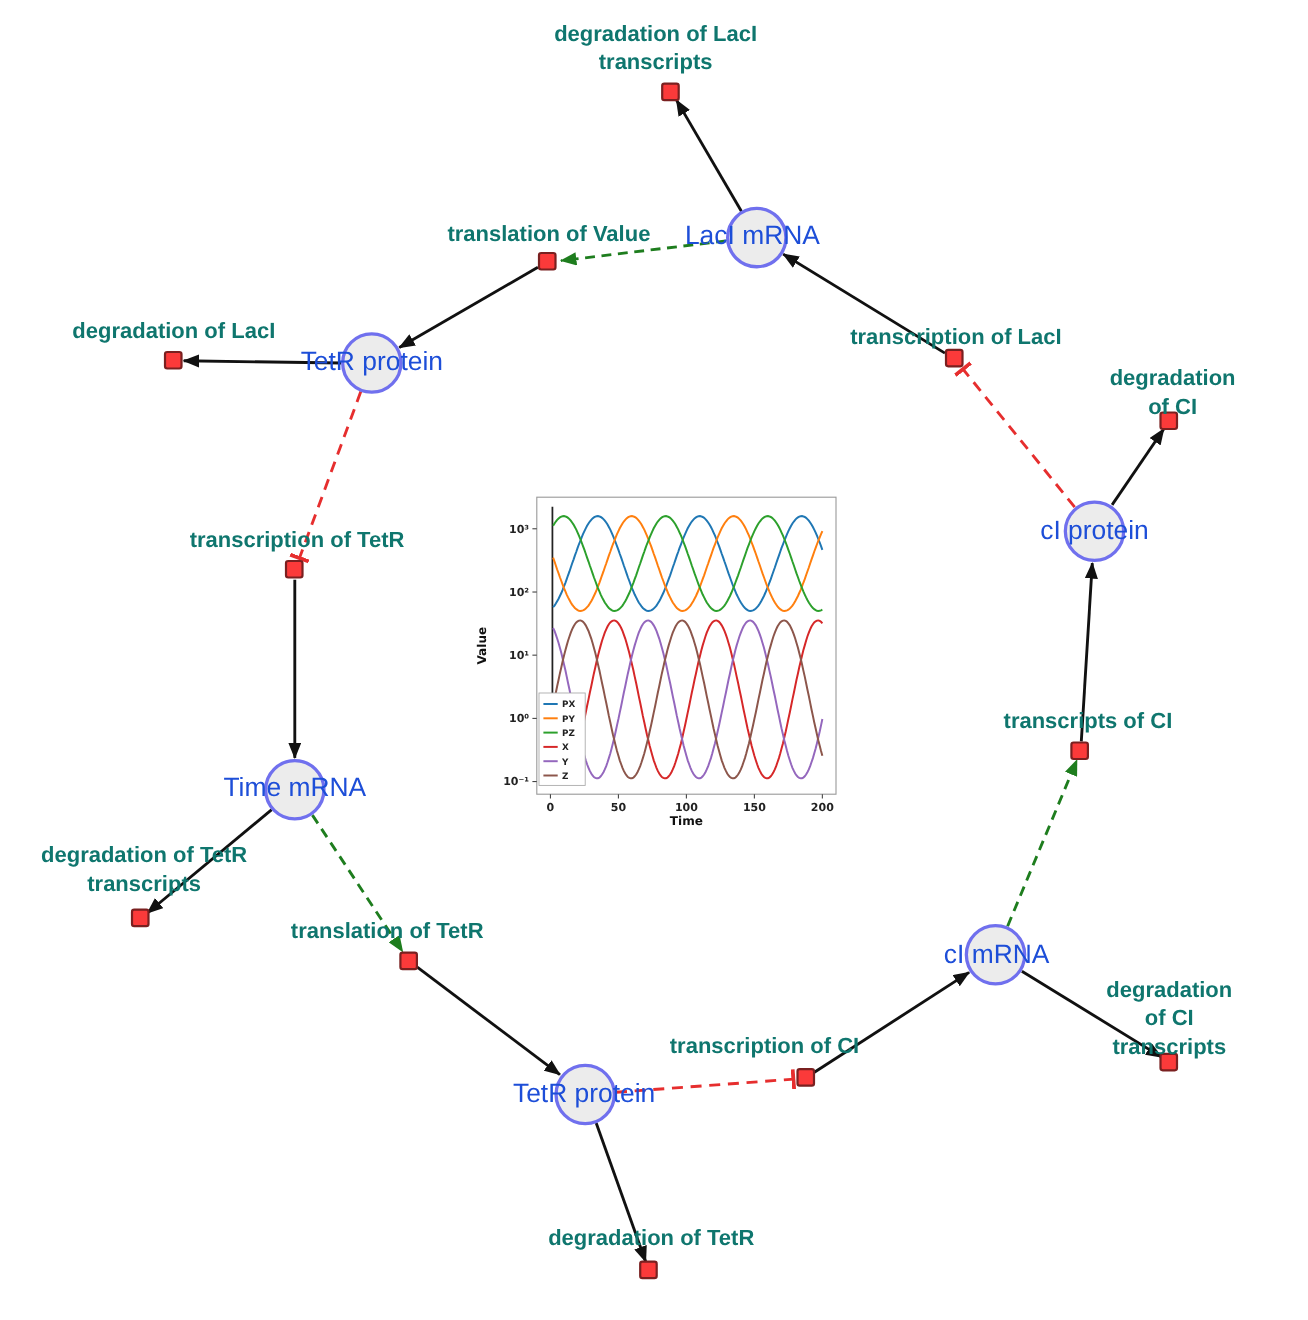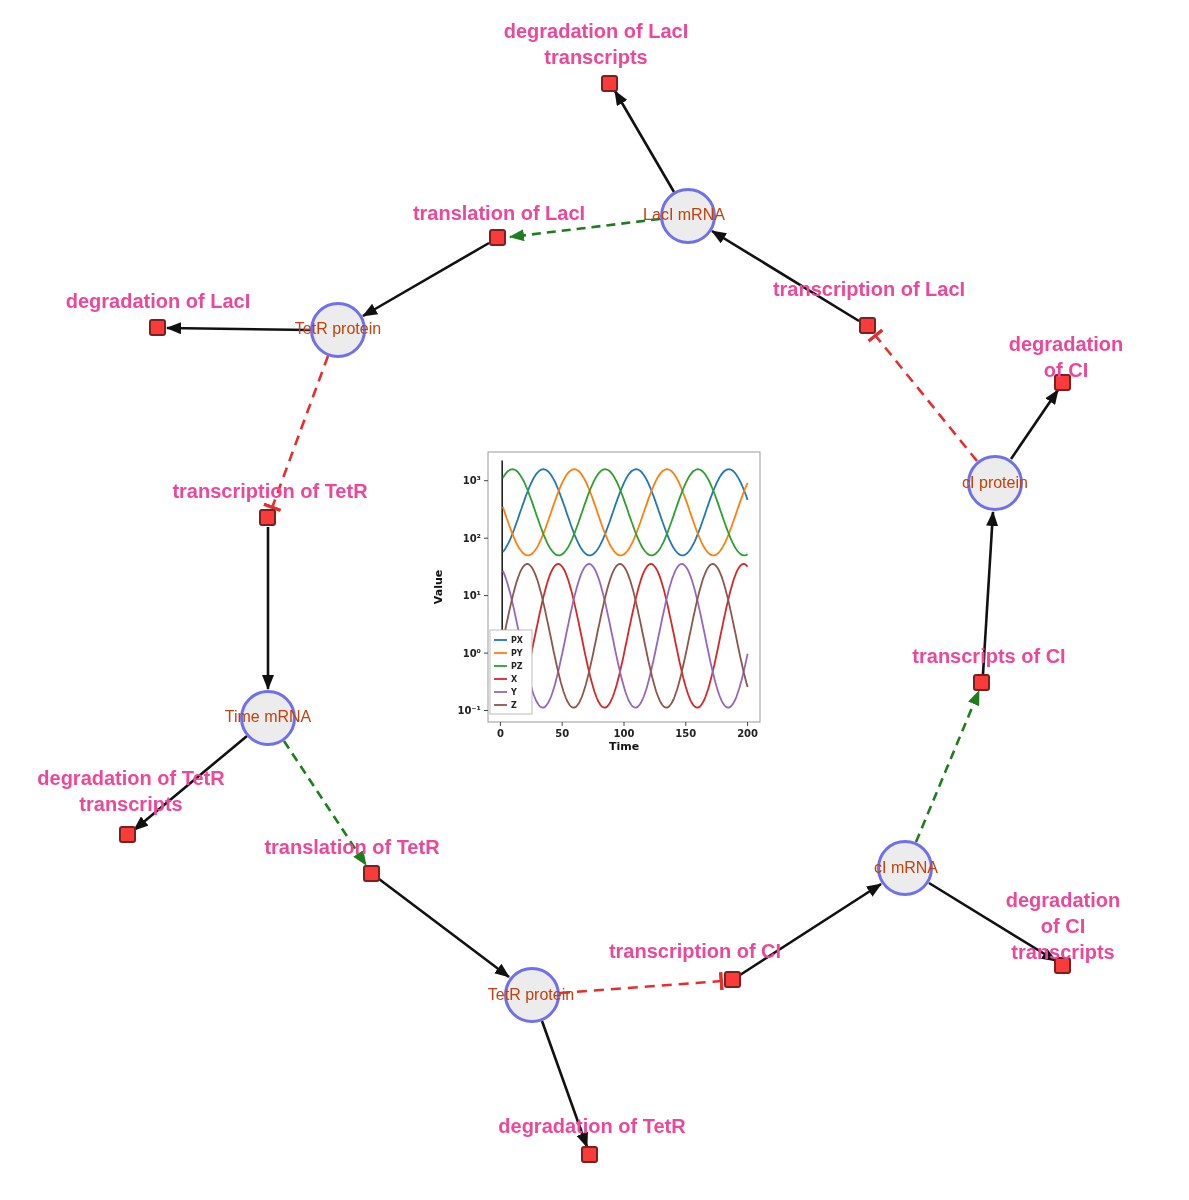--- a/index.html
+++ b/index.html
@@ -9,24 +9,24 @@
   .edge-black{stroke:var(--edge-black,#111111);stroke-width:2.6;}
   .edge-green{stroke:var(--edge-activation,#1e7d1e);stroke-width:2.6;stroke-dasharray:9 6;}
   .edge-red{stroke:var(--edge-inhibition,#e62e2e);stroke-width:2.6;stroke-dasharray:10 7;}
   .species{position:absolute;width:56px;height:56px;border-radius:50%;box-sizing:border-box;
            background:var(--species-fill,#ececec);border:3px solid var(--species-border,#7070ee);
            z-index:2;cursor:pointer;}
   .reaction{position:absolute;width:17px;height:17px;box-sizing:border-box;border-radius:3px;
             background:var(--reaction-fill,#fb3a3a);border:2px solid var(--reaction-border,#7a2020);
             z-index:3;cursor:pointer;}
   .node-label{position:absolute;transform:translate(-50%,-50%);z-index:4;
-              font-size:16px;font-weight:400;color:#c2410c;white-space:pre-line;text-align:center;
+              font-size:24px;font-weight:400;color:#1d4ed8;white-space:pre-line;text-align:center;
               line-height:1.25;pointer-events:none;}
   .rxn-label{position:absolute;transform:translate(-50%,-50%);z-index:4;
-             font-size:20px;font-weight:700;color:#ec4899;white-space:pre-line;text-align:center;
+             font-size:20px;font-weight:700;color:#0f766e;white-space:pre-line;text-align:center;
              line-height:1.3;pointer-events:none;}
   #inset-plot{position:absolute;left:428px;top:438px;z-index:5;background:#ffffff;}
   #inset-plot .tick{font:600 10px "DejaVu Sans",sans-serif;fill:#222;}
   #inset-plot .legend-t{font:600 8px "DejaVu Sans",sans-serif;fill:#222;}
   #inset-plot .axis-label{font:700 11px "DejaVu Sans",sans-serif;fill:#111;}
 </style>
 </head>
 <body>
 
 <div class="canvas">
@@ -88,22 +88,22 @@
 
   <div class="node-label" style="left:684px;top:215px">LacI mRNA</div>
   <div class="node-label" style="left:338px;top:329px">TetR protein</div>
   <div class="node-label" style="left:268px;top:717px">Time mRNA</div>
   <div class="node-label" style="left:531px;top:995px">TetR protein</div>
   <div class="node-label" style="left:906px;top:868px">cI mRNA</div>
   <div class="node-label" style="left:995px;top:483px">cI protein</div>
 
   <div class="rxn-label" style="left:596px;top:44px">degradation of LacI
 transcripts</div>
-  <div class="rxn-label" style="left:499px;top:213px">translation of LacI</div>
-  <div class="rxn-label" style="left:869px;top:289px">transcription of LacI</div>
+  <div class="rxn-label" style="left:499px;top:213px">translation of Value</div>
+  <div class="rxn-label" style="left:869px;top:307px">transcription of LacI</div>
   <div class="rxn-label" style="left:158px;top:301px">degradation of LacI</div>
   <div class="rxn-label" style="left:1066px;top:357px">degradation of CI</div>
   <div class="rxn-label" style="left:270px;top:491px">transcription of TetR</div>
   <div class="rxn-label" style="left:989px;top:656px">transcripts of CI</div>
   <div class="rxn-label" style="left:131px;top:791px">degradation of TetR
 transcripts</div>
   <div class="rxn-label" style="left:352px;top:847px">translation of TetR</div>
   <div class="rxn-label" style="left:1063px;top:926px">degradation of CI
 transcripts</div>
   <div class="rxn-label" style="left:695px;top:951px">transcription of CI</div>

